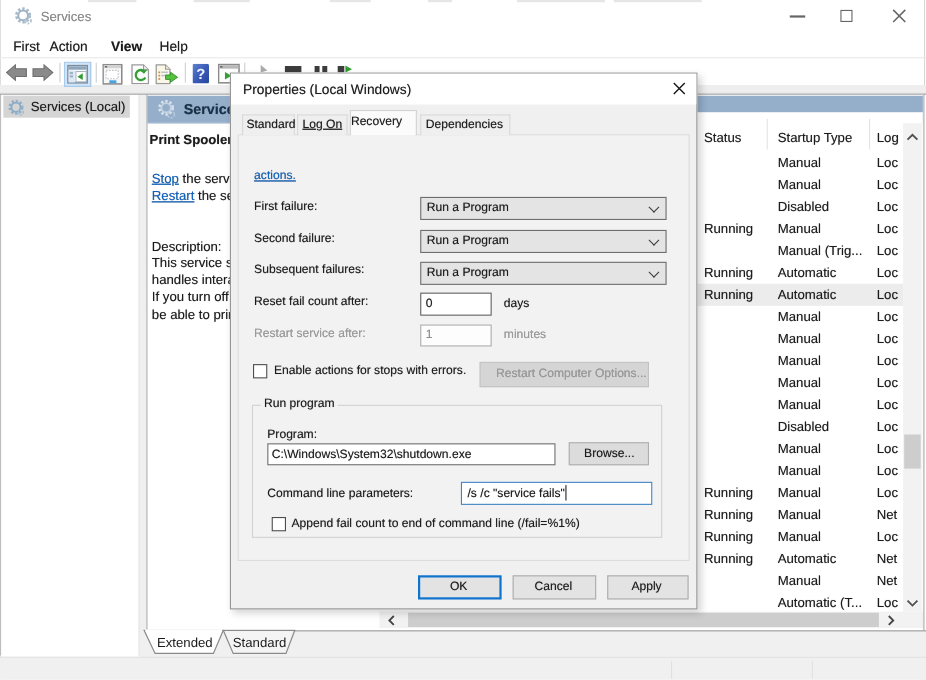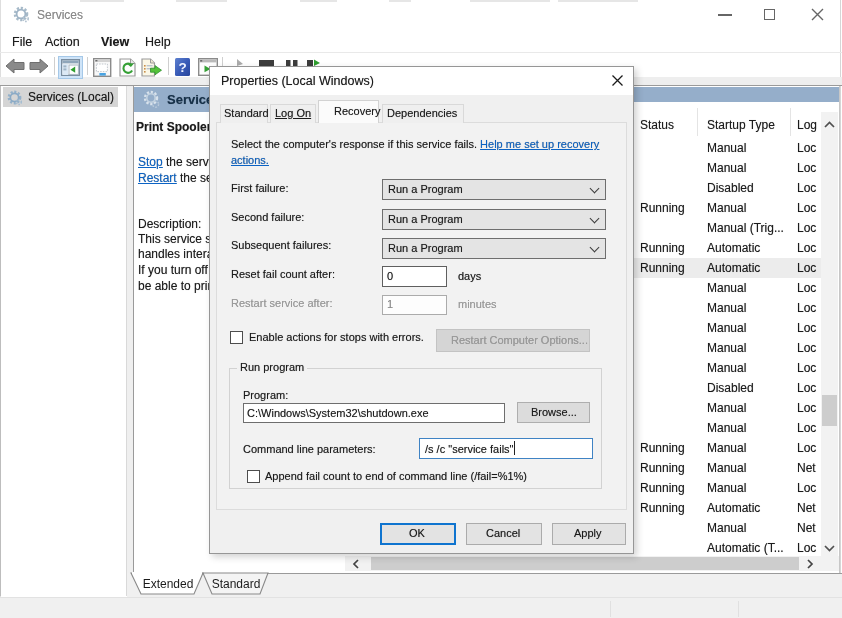--- a/index.html
+++ b/index.html
@@ -32,21 +32,21 @@
   <circle cx="13.6" cy="13.8" r="2.6" fill="none" stroke="#b2c2d0" stroke-width="1.6" stroke-dasharray="1.6 1.3"></circle>
 </svg>
 <div class="abs t12 shl" style="left:37px;top:9px;color:#8b8b8b;">Services</div>
 
 <div class="abs" style="left:718px;top:14px;width:14px;height:1.6px;background:#666;"></div>
 <div class="abs" style="left:764px;top:9px;width:11px;height:11px;border:1.4px solid #666;"></div>
 <svg class="abs" style="left:810px;top:7px" width="15" height="15" viewBox="0 0 15 15">
   <path d="M2 2 L13 13 M13 2 L2 13" stroke="#666" stroke-width="1.4"></path>
 </svg>
 
-<div class="abs t12 sh" style="font-size:12.5px;left:12px;top:36px;">File</div>
+<div class="abs t12 sh" style="font-size:12.5px;left:12px;top:36px;">First</div>
 <div class="abs t12 sh" style="font-size:12.5px;left:45px;top:36px;">Action</div>
 <div class="abs t12 sh" style="font-size:12.5px;left:101px;top:36px;font-weight:bold;">View</div>
 <div class="abs t12 sh" style="font-size:12.5px;left:145px;top:36px;">Help</div>
 
 <div class="abs" style="left:0;top:52px;width:842px;height:1px;background:#e9e9e9;"></div>
 <div class="abs" style="left:0;top:77px;width:842px;height:8px;background:#eeeeee;"></div>
 
 <svg class="abs" style="left:5px;top:58px" width="44" height="16" viewBox="0 0 44 16">
   <path d="M9 1 L9 4.5 L19 4.5 L19 11.5 L9 11.5 L9 15 L1 8 Z" fill="#8a8a8a" stroke="#6f6f6f" stroke-width="1"></path>
   <path d="M35 1 L35 4.5 L25 4.5 L25 11.5 L35 11.5 L35 15 L43 8 Z" fill="#8a8a8a" stroke="#6f6f6f" stroke-width="1"></path>
@@ -256,23 +256,22 @@
 
 <div class="abs" style="left:216px;top:122px;width:411px;height:388px;background:#f2f2f2;border:1px solid #dcdcdc;"></div>
 
 <div class="abs" style="left:220px;top:104px;width:48px;height:19px;background:#efefef;border:1px solid #d9d9d9;border-bottom:none;"></div>
 <div class="abs t11 sh" style="left:224px;top:108px;">Standard</div>
 <div class="abs" style="left:270px;top:104px;width:46px;height:19px;background:#efefef;border:1px solid #d9d9d9;border-bottom:none;"></div>
 <div class="abs t11 sh" style="left:275px;top:108px;text-decoration:underline;">Log On</div>
 <div class="abs" style="left:382px;top:104px;width:82px;height:19px;background:#efefef;border:1px solid #d9d9d9;border-bottom:none;"></div>
 <div class="abs t11 sh" style="left:387px;top:108px;">Dependencies</div>
 <div class="abs" style="left:318px;top:100px;width:61px;height:23px;background:#fbfbfb;border:1px solid #d2d2d2;border-bottom:none;"></div>
-<div class="abs t11 sh" style="left:334px;top:106px;text-align:right;">Recovery</div>
-
-<div class="abs t11 sh" style="left:231px;top:139px;">Select the computer's response if this service fails. <span class="link">Help me set up recovery</span></div>
+<div class="abs t11 sh" style="left:319px;top:106px;text-align:right;">Recovery</div>
+
 <div class="abs t11 sh" style="left:231px;top:155px;"><span class="link">actions.</span></div>
 
 <div class="abs t11 sh" style="left:231px;top:183px;">First failure:</div>
 <div class="abs t11 sh" style="left:231px;top:212px;">Second failure:</div>
 <div class="abs t11 sh" style="left:231px;top:240px;">Subsequent failures:</div>
 <div class="abs t11 sh" style="left:231px;top:269px;">Reset fail count after:</div>
 <div class="abs t11 shl" style="left:231px;top:298px;color:#9b9b9b;">Restart service after:</div>
 
 <div class="abs" style="left:382px;top:179px;width:224px;height:21px;background:#e4e4e4;border:1px solid #6e6e6e;"></div>
 <div class="abs t11 sh" style="left:388px;top:184px;">Run a Program</div>

